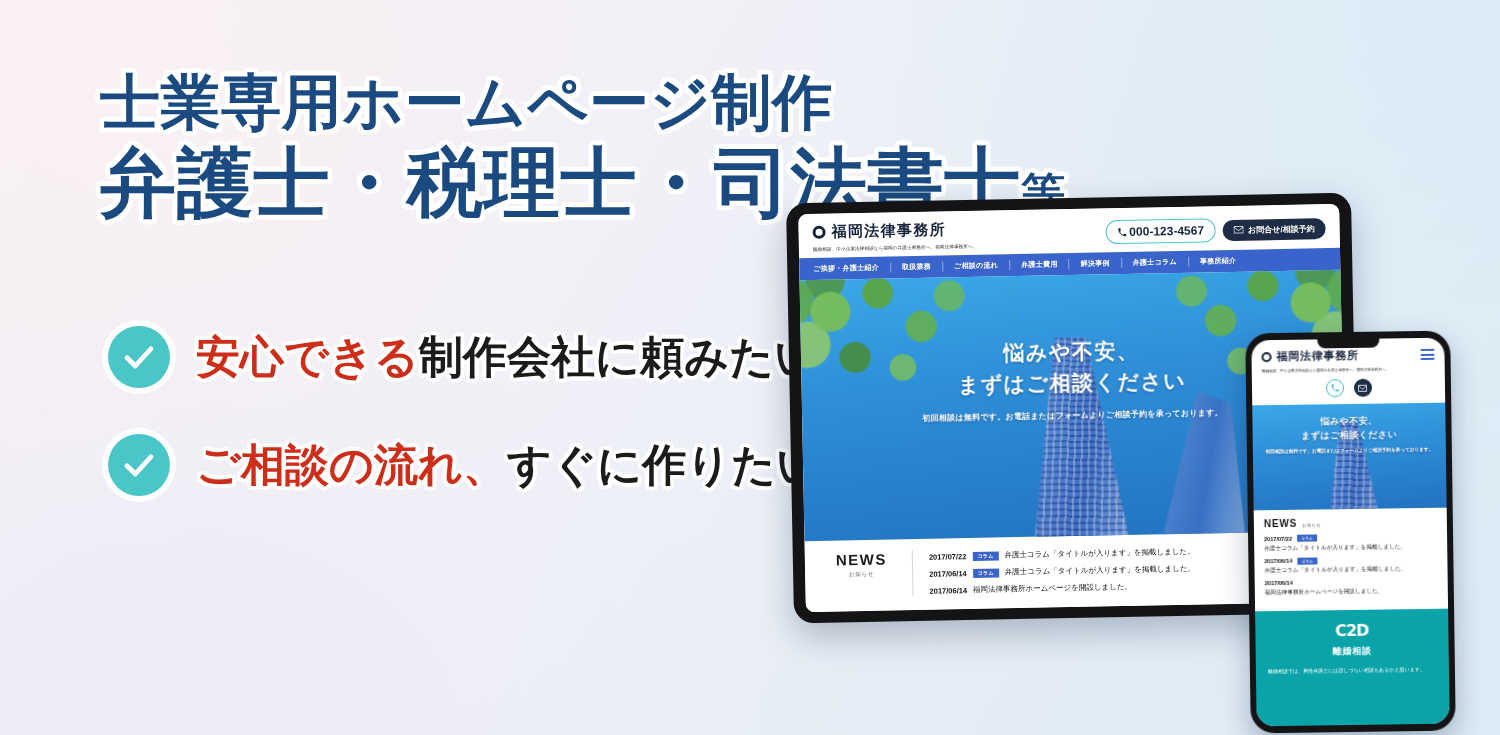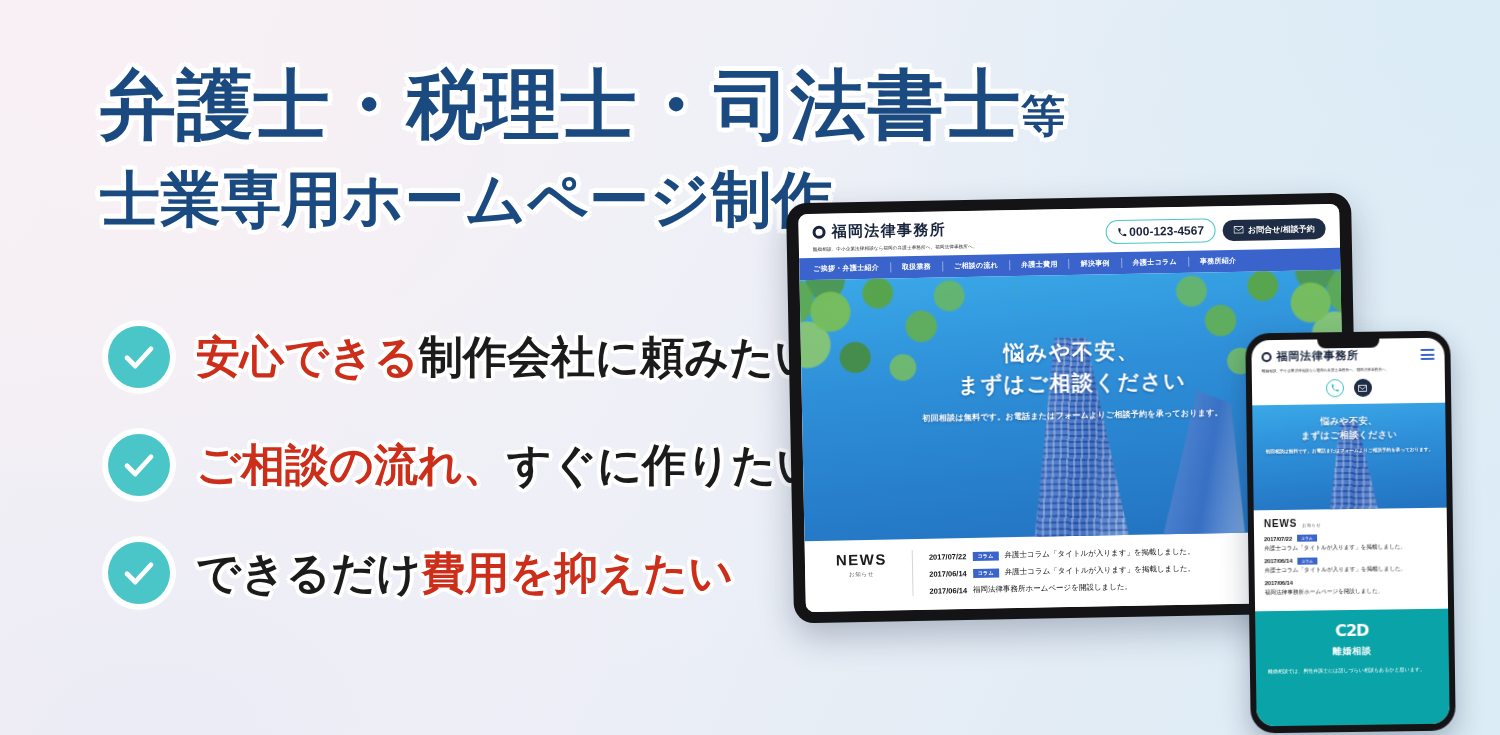--- a/index.html
+++ b/index.html
@@ -170,22 +170,22 @@
     font-family:"DejaVu Sans", sans-serif; }
   .p-teal .title { color:#fff; font-size:9px; font-weight:bold; margin-top:5px;
     letter-spacing:0.08em; }
   .p-teal .body { color:#fff; font-size:5px; margin-top:8px; line-height:1.6;
     text-align:left; }
 </style>
 </head>
 <body>
 
 <div class="headline">
+  <div class="hl-line hl-2">士業専用ホームページ制作</div>
   <div class="hl-line hl-1"><span>弁護士・税理士・司法書士</span><span class="suffix">等</span></div>
-  <div class="hl-line hl-2">士業専用ホームページ制作</div>
 </div>
 
 <div class="checklist">
 
   <div class="check-row">
     <span class="check-circle">
       <svg viewBox="0 0 24 24" fill="none" stroke="#ffffff" stroke-width="3.2" stroke-linecap="round" stroke-linejoin="round">
           <polyline points="4,12.5 9.5,18 20,6.5"></polyline>
         </svg>
     </span>
@@ -194,28 +194,20 @@
 
   <div class="check-row">
     <span class="check-circle">
       <svg viewBox="0 0 24 24" fill="none" stroke="#ffffff" stroke-width="3.2" stroke-linecap="round" stroke-linejoin="round">
           <polyline points="4,12.5 9.5,18 20,6.5"></polyline>
         </svg>
     </span>
     <span class="check-text"><span class="em">ご相談の流れ、</span><span>すぐに作りたい</span></span>
   </div>
 
-  <div class="check-row">
-    <span class="check-circle">
-      <svg viewBox="0 0 24 24" fill="none" stroke="#ffffff" stroke-width="3.2" stroke-linecap="round" stroke-linejoin="round">
-          <polyline points="4,12.5 9.5,18 20,6.5"></polyline>
-        </svg>
-    </span>
-    <span class="check-text"><span>できるだけ</span><span class="em">費用を抑えたい</span></span>
-  </div>
 
 </div>
 
 <div class="tablet">
  <div class="tablet-screen">
 
   <div class="t-header">
     <div class="t-logo-wrap">
       <div class="t-logo">
         <span class="ring"></span>

